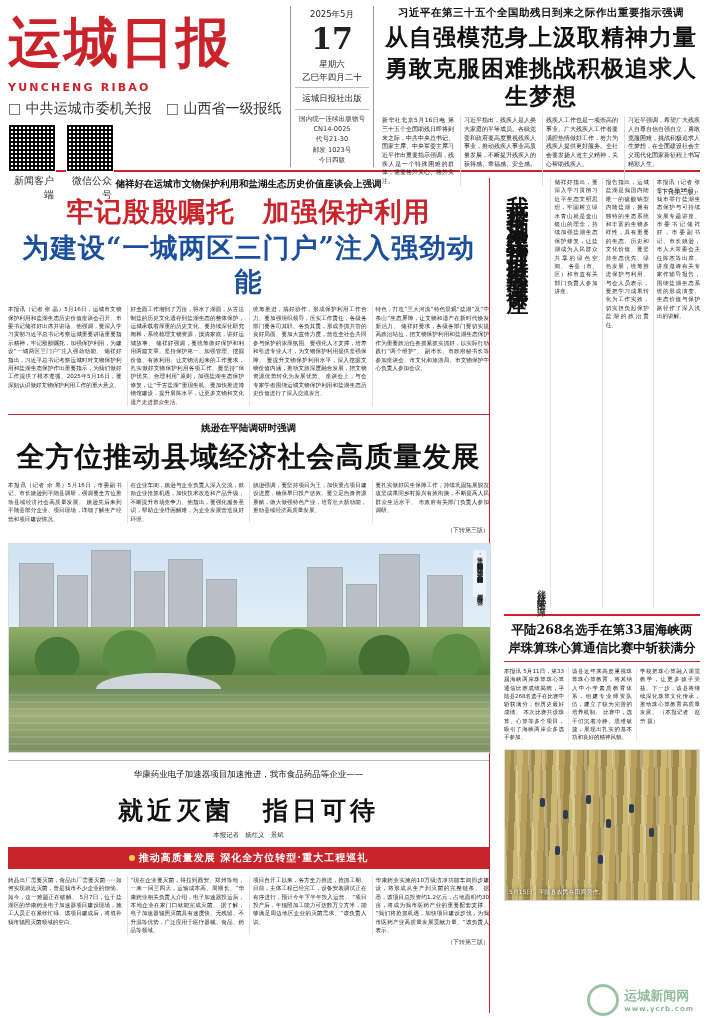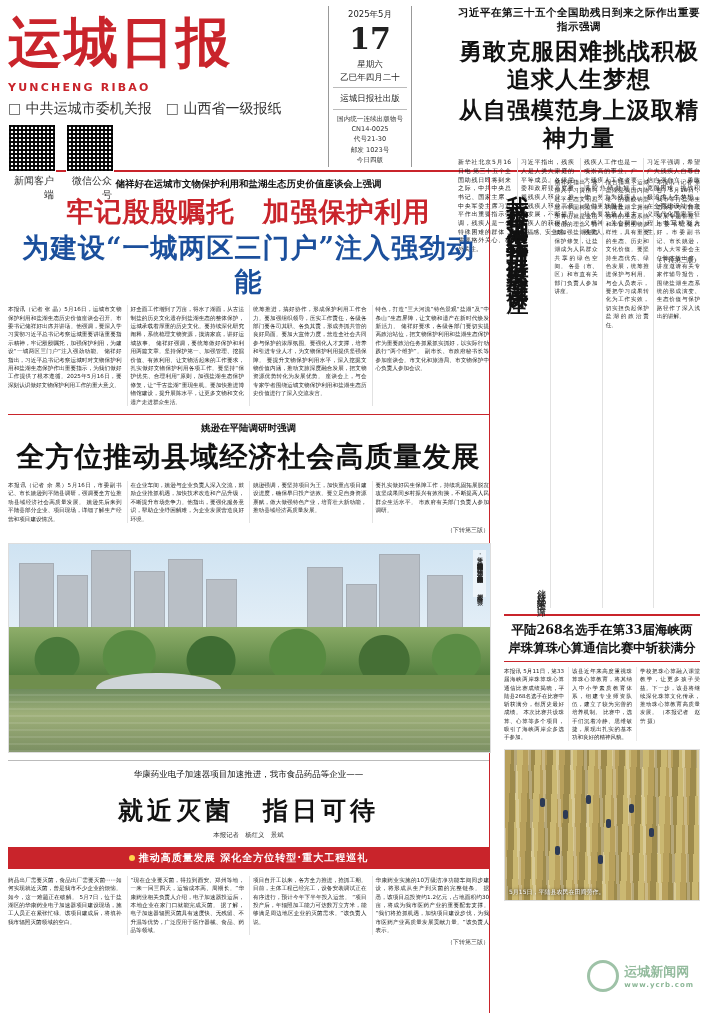--- a/index.html
+++ b/index.html
@@ -7,21 +7,21 @@
     width:708px;height:1018px;
     background:#ffffff;
     font-family:"DejaVu Sans","Liberation Sans",sans-serif;
     color:#111;
     overflow:hidden;
     position:relative;
   }
   .page{position:relative;width:708px;height:1018px;box-sizing:border-box;padding:6px 8px;}
 
   
-  .masthead{display:flex;align-items:flex-start;height:160px;border-bottom:2px solid #c9242b;padding-bottom:4px;gap:38px;}
+  .masthead{display:flex;align-items:flex-start;height:160px;border-bottom:2px solid #c9242b;padding-bottom:4px;}
   .mh-left{width:282px;flex:0 0 282px;}
   .logo{
     font-family:"DejaVu Serif","Liberation Serif",serif;
     font-weight:bold;color:#c9242b;font-size:54px;letter-spacing:2px;
     line-height:1.05;margin-top:8px;
   }
   .logo-pinyin{color:#c9242b;font-size:11px;letter-spacing:2.2px;margin-top:10px;font-weight:bold;}
   .logo-sub{display:flex;gap:14px;font-size:14px;color:#333;margin-top:6px;}
   .logo-sub span::before{content:"□ ";color:#555;}
   .qr-row{display:flex;gap:10px;margin-top:6px;align-items:flex-start;}
@@ -105,21 +105,21 @@
   .cols3{display:flex;gap:4px;margin-top:5px;font-size:5.5px;line-height:1.5;text-align:justify;color:#222;}
   .cols3 > div{flex:1;border-left:1px solid #e8e8e8;padding-left:3px;}
   .cols3 > div:first-child{border-left:none;padding-left:0;}
 
   .field{position:relative;height:150px;margin-top:8px;border:1px solid #ddd;overflow:hidden;
          background:repeating-linear-gradient(92deg,#b8a05c 0 6px,#9d8a4c 6px 12px,#cbb872 12px 18px);}
   .field .rows{position:absolute;inset:0;background:repeating-linear-gradient(88deg,rgba(255,255,255,.25) 0 3px,transparent 3px 14px);}
   .worker{position:absolute;width:5px;height:9px;background:#2d3a55;border-radius:2px;}
   .fcap{position:absolute;left:4px;bottom:3px;font-size:6px;color:#fff;text-shadow:0 0 3px #000;}
 
-  .watermark{position:absolute;right:14px;bottom:26px;display:flex;align-items:center;gap:5px;
+  .watermark{position:absolute;right:14px;bottom:2px;display:flex;align-items:center;gap:5px;
              color:rgba(40,120,60,.5);font-size:13px;font-weight:bold;}
   .wm-ring{width:26px;height:26px;border:3px solid rgba(40,120,60,.45);border-radius:50%;}
   .wm-sub{font-size:7px;color:rgba(40,120,60,.55);letter-spacing:1px;}
 </style>
 </head>
 <body>
 
 <div class="page">
 
   <div class="masthead">
@@ -153,22 +153,22 @@
       <div class="rule"></div>
       <div class="mh-imprint">国内统一连续出版物号</div>
       <div class="mh-imprint">CN14-0025</div>
       <div class="mh-imprint">代号21-30</div>
       <div class="mh-imprint">邮发 1023号</div>
       <div class="mh-imprint">今日四版</div>
     </div>
 
     <div class="mh-right">
       <div class="hl-small">习近平在第三十五个全国助残日到来之际作出重要指示强调</div>
+      <div class="hl-big">从自强模范身上汲取精神力量</div>
       <div class="hl-big">勇敢克服困难挑战积极追求人生梦想</div>
-      <div class="hl-big">从自强模范身上汲取精神力量</div>
       <div class="mh-cols">
         <div>新华社北京5月16日电 第三十五个全国助残日即将到来之际，中共中央总书记、国家主席、中央军委主席习近平作出重要指示强调，残疾人是一个特殊困难的群体，需要格外关心、格外关注。</div>
         <div>习近平指出，残疾人是人类大家庭的平等成员。各级党委和政府要高度重视残疾人事业，推动残疾人事业高质量发展，不断提升残疾人的获得感、幸福感、安全感。</div>
         <div>残疾人工作也是一项崇高的事业。广大残疾人工作者要满腔热情做好工作，努力为残疾人提供更好服务。全社会要发扬人道主义精神，关心帮助残疾人。</div>
         <div>习近平强调，希望广大残疾人自尊自信自强自立，勇敢克服困难，挑战积极追求人生梦想，在全面建设社会主义现代化国家新征程上书写精彩人生。</div>
       </div>
       <div class="sign">（下转第三版）</div>
     </div>
   </div>
 

